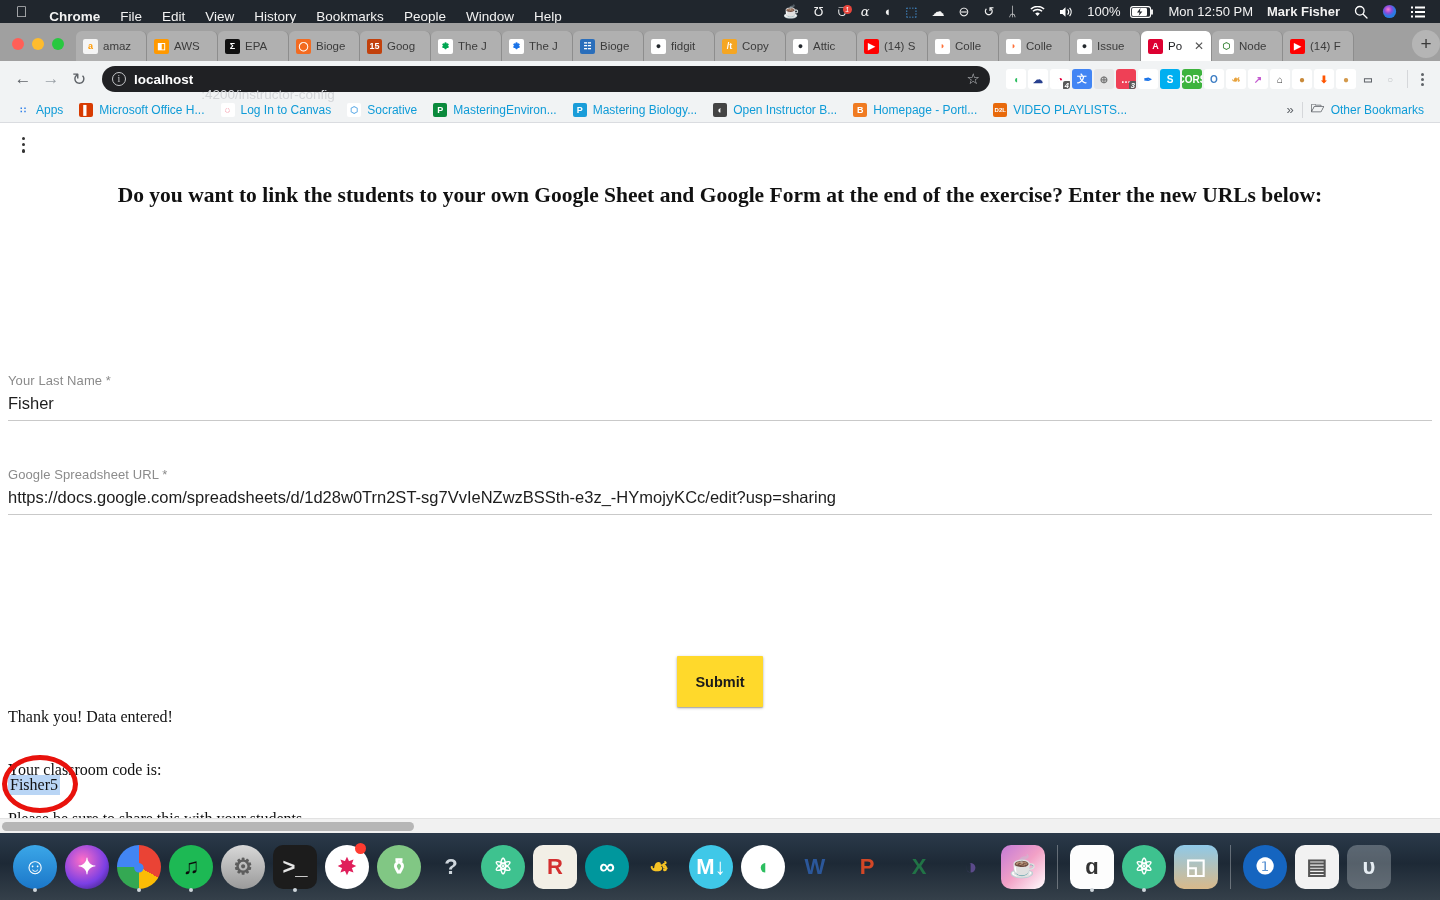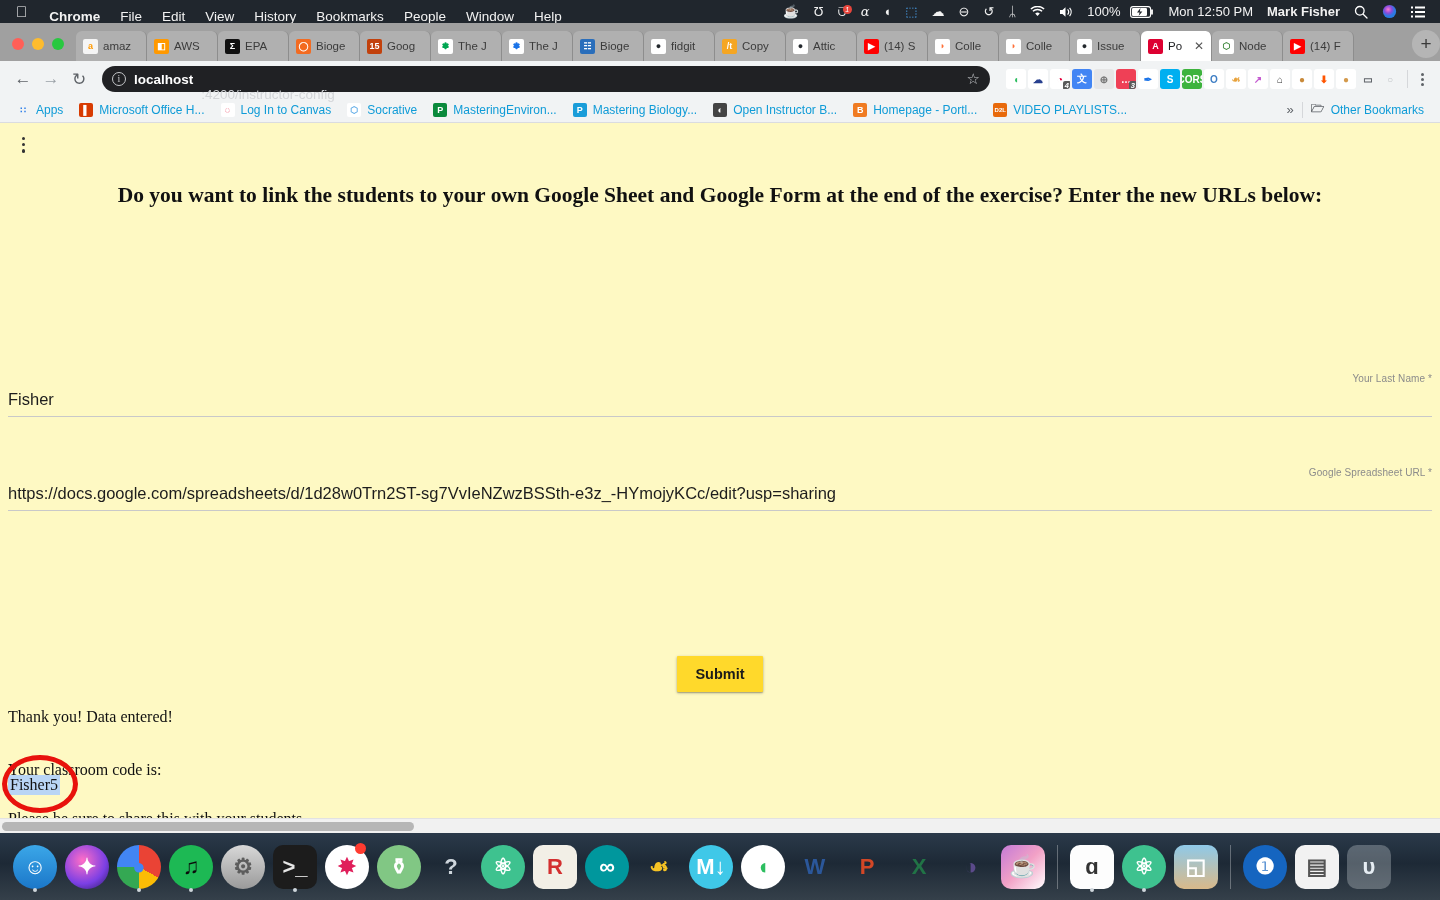--- a/index.html
+++ b/index.html
@@ -124,43 +124,43 @@
     padding: 0 8px; font-size: 12px; color: #0f9bd7; white-space: nowrap;
   }
   .bm-ico { width:14px; height:14px; flex:0 0 14px; display:flex; align-items:center; justify-content:center;
             font-size:9px; font-weight:bold; color:#fff; border-radius:2px; }
   #bm-right { margin-left:auto; display:flex; align-items:center; }
 
   
   #page {
     position: relative;
     height: calc(810px - 38px - 36px - 26px);
-    background: #fef9c3; overflow: hidden;
+    background: #ffffff; overflow: hidden;
   }
   #kebab { position:absolute; left: 22px; top: 14px; display:flex; flex-direction:column; gap:3px; }
   #kebab i { width:3.2px; height:3.2px; border-radius:50%; background:#333; display:block; }
 
   #heading {
     position:absolute; left:0; top: 60px; width: 100%;
     text-align: center;
     font-family: "Liberation Serif", serif;
     font-weight: bold; font-size: 21.5px; color: #111;
   }
 
   .field { position: absolute; left: 8px; width: 1424px; }
-  .field-label { font-size: 10px; color: #8b8b8b; letter-spacing: .1px; text-align: right; }
+  .field-label { font-size: 13px; color: #8b8b8b; letter-spacing: .1px; }
   .field-value {
     font-size: 16.5px; color: #1d1d1d; padding-top: 6px; padding-bottom: 7px;
     white-space: nowrap;
   }
   .field-underline { height: 1px; background: #c9c9c9; width: 100%; }
 
   #submit-btn {
     position:absolute; left: 677px; top: 533px;
-    width: 86px; height: 36px;
+    width: 86px; height: 51px;
     background: #ffd92b; color: #1a1a1a;
     font-size: 14.5px; font-weight: bold;
     display:flex; align-items:center; justify-content:center;
     border: none; border-radius: 1px;
     box-shadow: 0 1px 3px rgba(0,0,0,.30), 0 1px 1px rgba(0,0,0,.16);
     font-family: "Liberation Sans", sans-serif;
   }
 
   .result-line {
     position:absolute; left: 8px;

